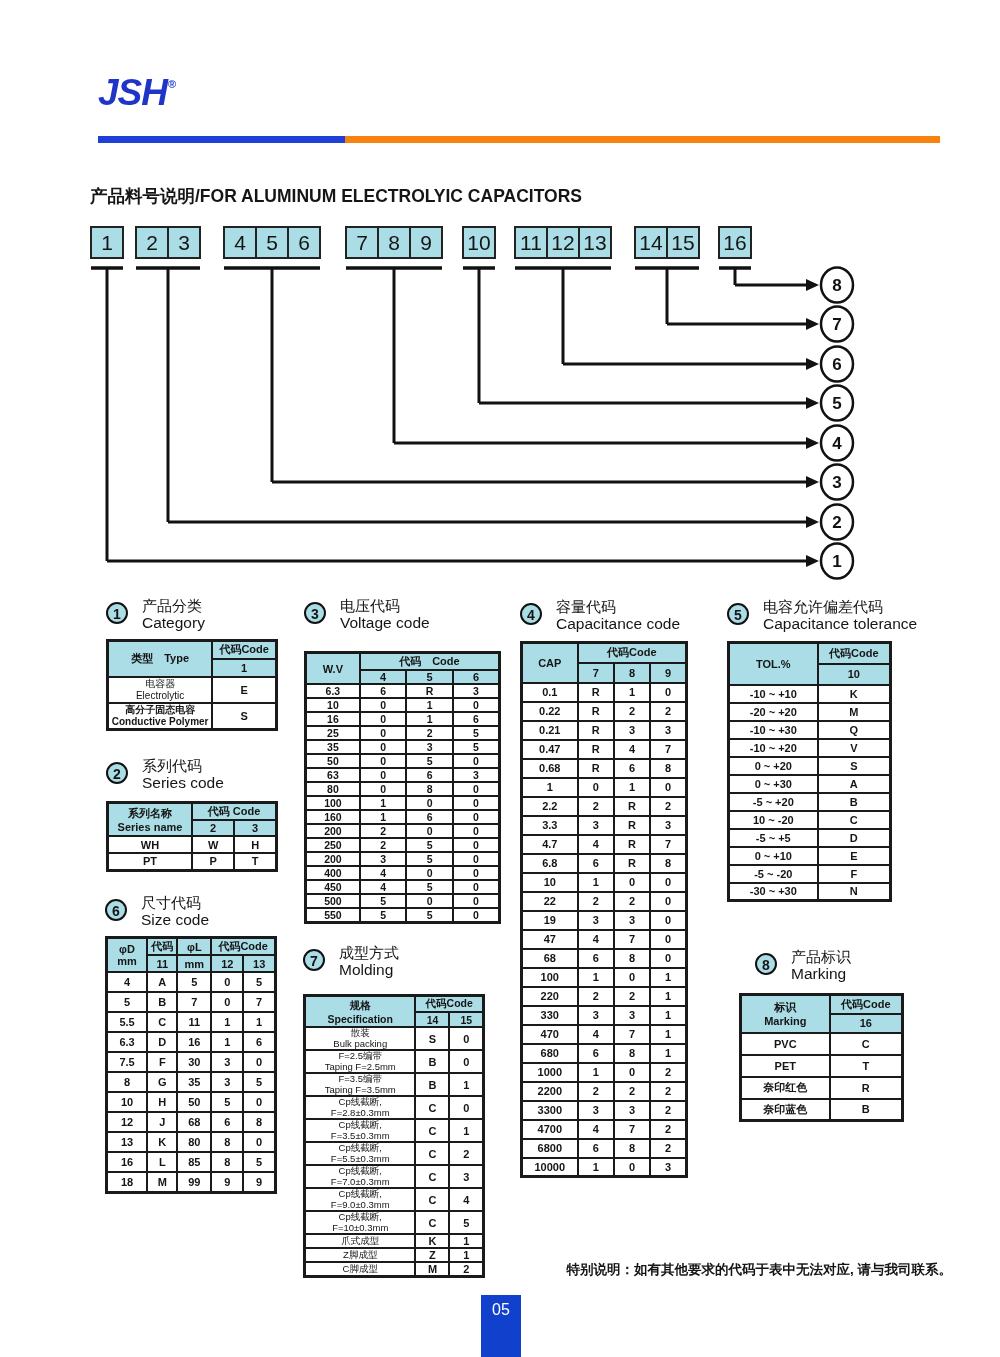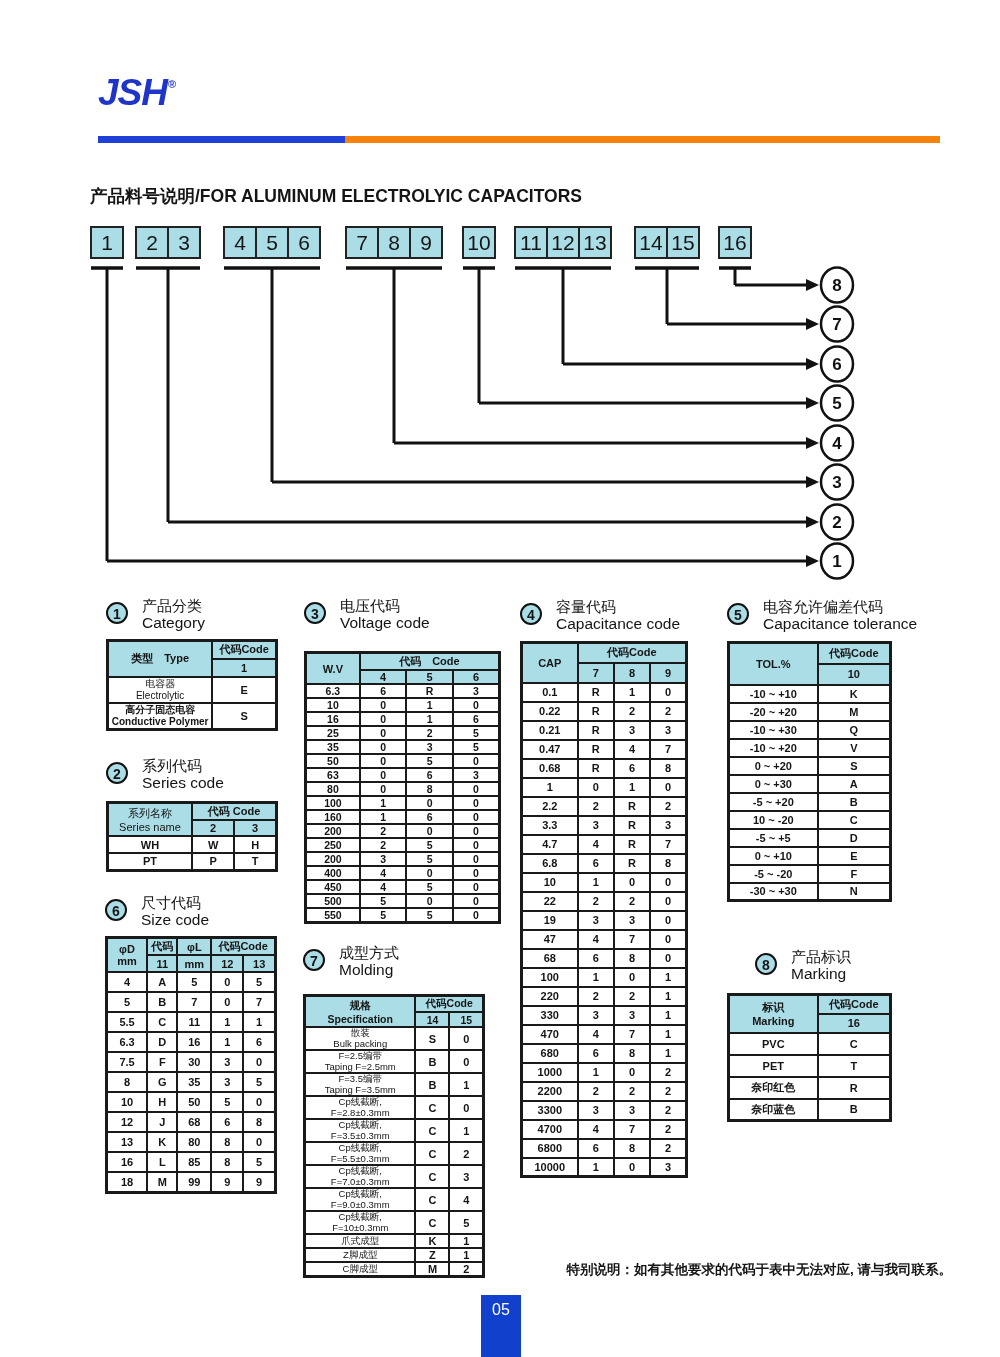--- a/index.html
+++ b/index.html
@@ -31,41 +31,41 @@
         font-size:14px;font-weight:700;}
   .sec-titles{margin-left:14px;text-align:left;white-space:nowrap;}
   .t-cn{font-size:15px;line-height:17px;}
   .t-en{font-size:15.5px;line-height:17px;}
   
   table.dtable{border-collapse:collapse;table-layout:fixed;border:3px solid #1a1a1a;}
   .dtable th,.dtable td{border:2px solid #1a1a1a;text-align:center;vertical-align:middle;
         padding:0 2px;white-space:pre-line;overflow:hidden;}
   .dtable th{background:var(--cyan);font-weight:700;font-size:11px;}
   .dtable td{font-weight:600;font-size:11px;background:#fff;}
-  .dtable .b{font-weight:400;}
+  .dtable .b{font-weight:700;}
   
   #sec1{left:106px;top:597px;} #sec1 table{width:172px;margin-top:8px;}
   #sec1 th{height:18px;} #sec1 td{height:26px;}
   #sec1 td:first-child{font-weight:400;font-size:10px;line-height:12px;}
   #sec1 td.b{font-weight:700;}
   #sec2{left:106px;top:757px;} #sec2 table{width:172px;margin-top:10px;}
   #sec2 th{height:16px;} #sec2 td{height:17px;}
   #sec6{left:105px;top:894px;} #sec6 table{width:172px;margin-top:8px;}
   #sec6 th{height:17px;} #sec6 td{height:20px;}
   #sec3{left:304px;top:597px;} #sec3 table{width:197px;margin-top:20px;}
   #sec3 th{height:14px;} #sec3 td{height:13px;font-size:10.5px;}
   #sec7{left:303px;top:944px;} #sec7 table{width:182px;margin-top:16px;}
   #sec7 th{height:15px;font-size:10.5px;}
   #sec7 td{font-size:11px;height:12px;}
   #sec7 td:first-child{font-weight:400;font-size:9.5px;line-height:10.5px;}
   #sec4{left:520px;top:598px;} #sec4 table{width:168px;margin-top:9px;}
   #sec4 th{height:20px;} #sec4 td{height:19px;}
   #sec5{left:727px;top:598px;} #sec5 table{width:165px;margin-top:9px;}
   #sec5 th{height:21px;} #sec5 td{height:18px;}
-  #sec8{left:727px;top:948px;} #sec8 table{width:165px;margin-top:11px;}
+  #sec8{left:727px;top:948px;} #sec8 table{width:165px;margin-top:11px;margin-left:12px;}
   #sec8 th{height:19px;} #sec8 td{height:22px;}
   #sec8 .sec-head{margin-left:28px;}
   
   #note{position:absolute;left:450px;top:1261px;width:502px;text-align:right;
         font-size:13.5px;font-weight:700;}
   #pagebox{position:absolute;left:481px;top:1295px;width:40px;height:62px;
         background:var(--pageblue);color:#fff;font-size:16px;text-align:center;
         padding-top:6px;font-weight:500;}
 </style>
 </head>

